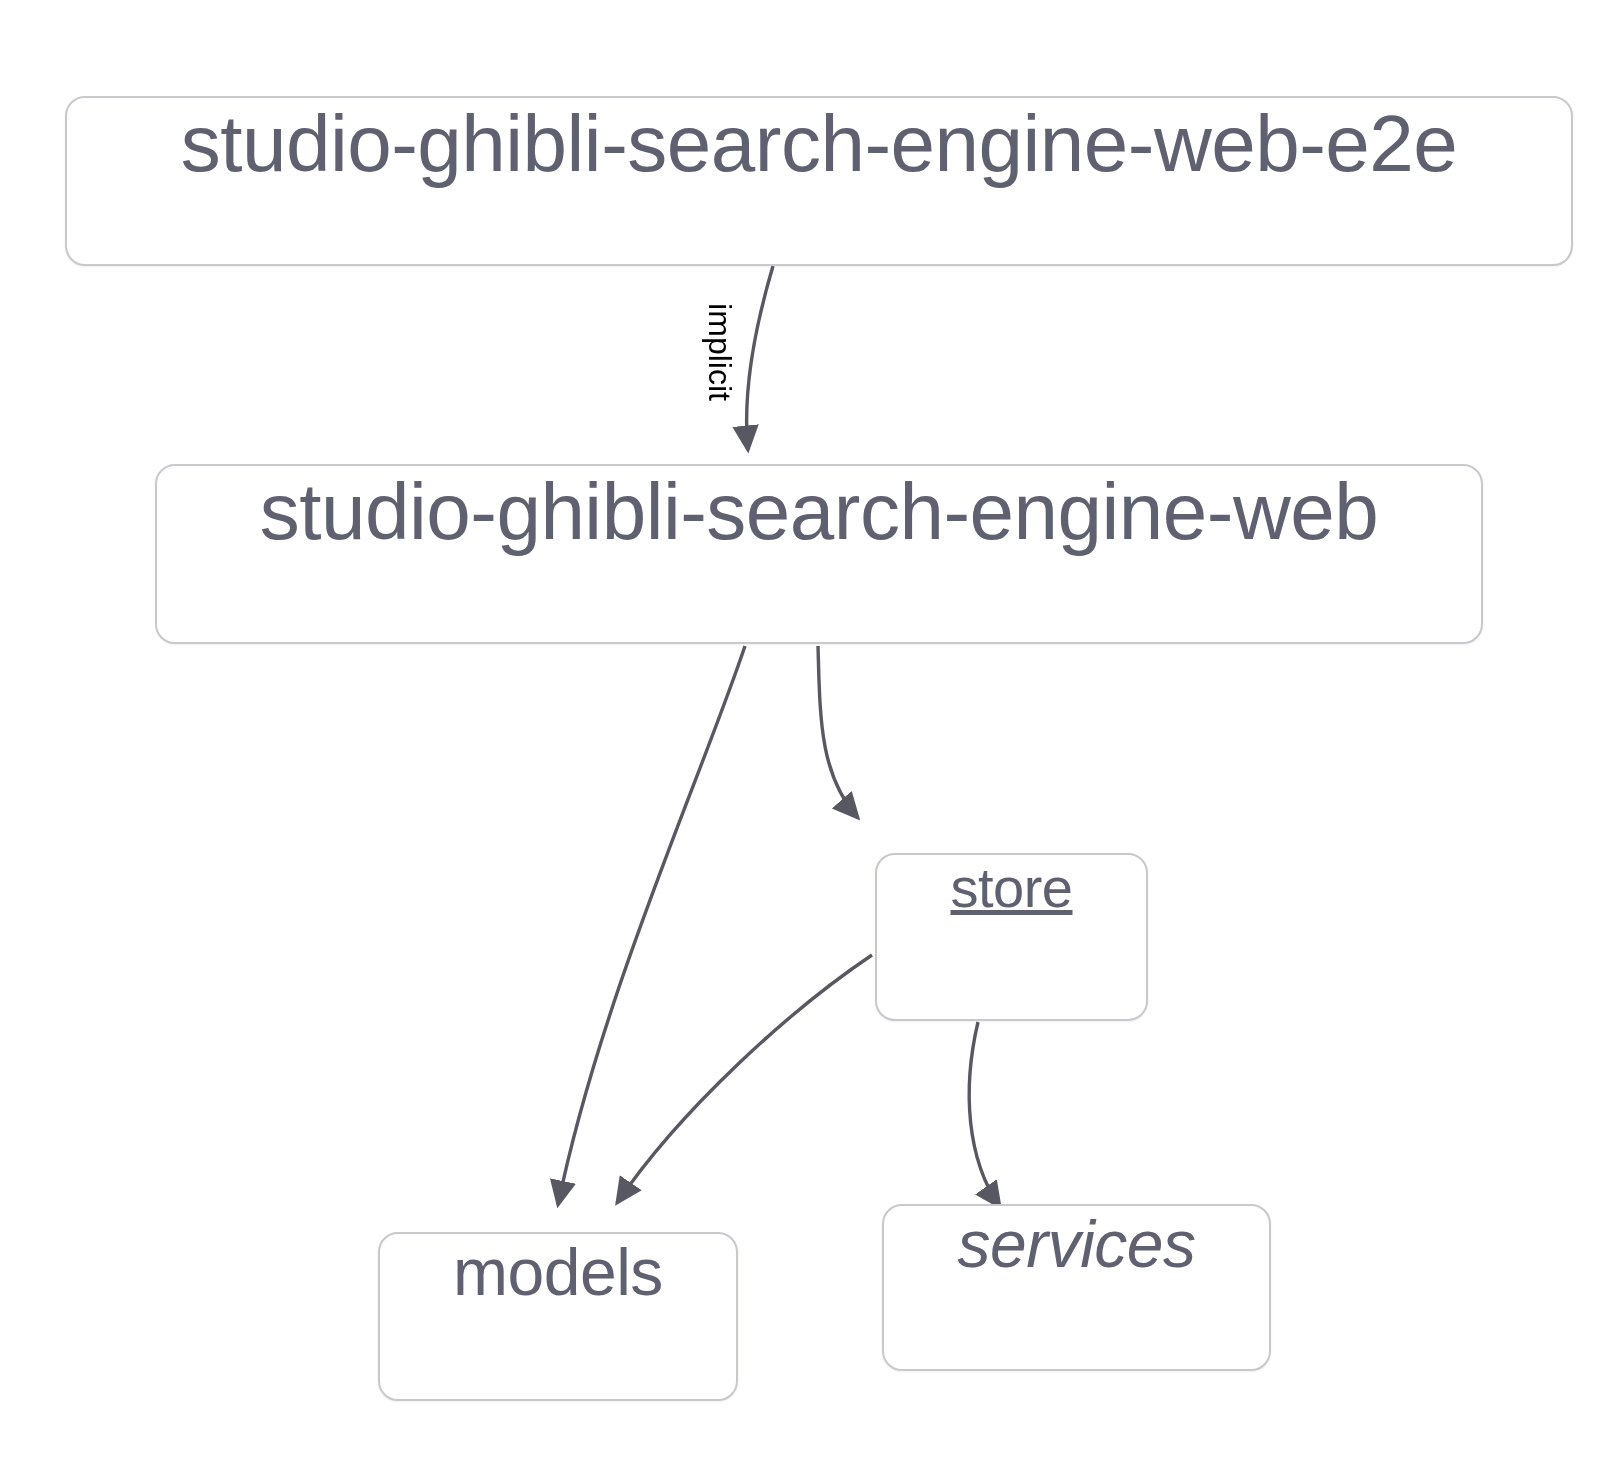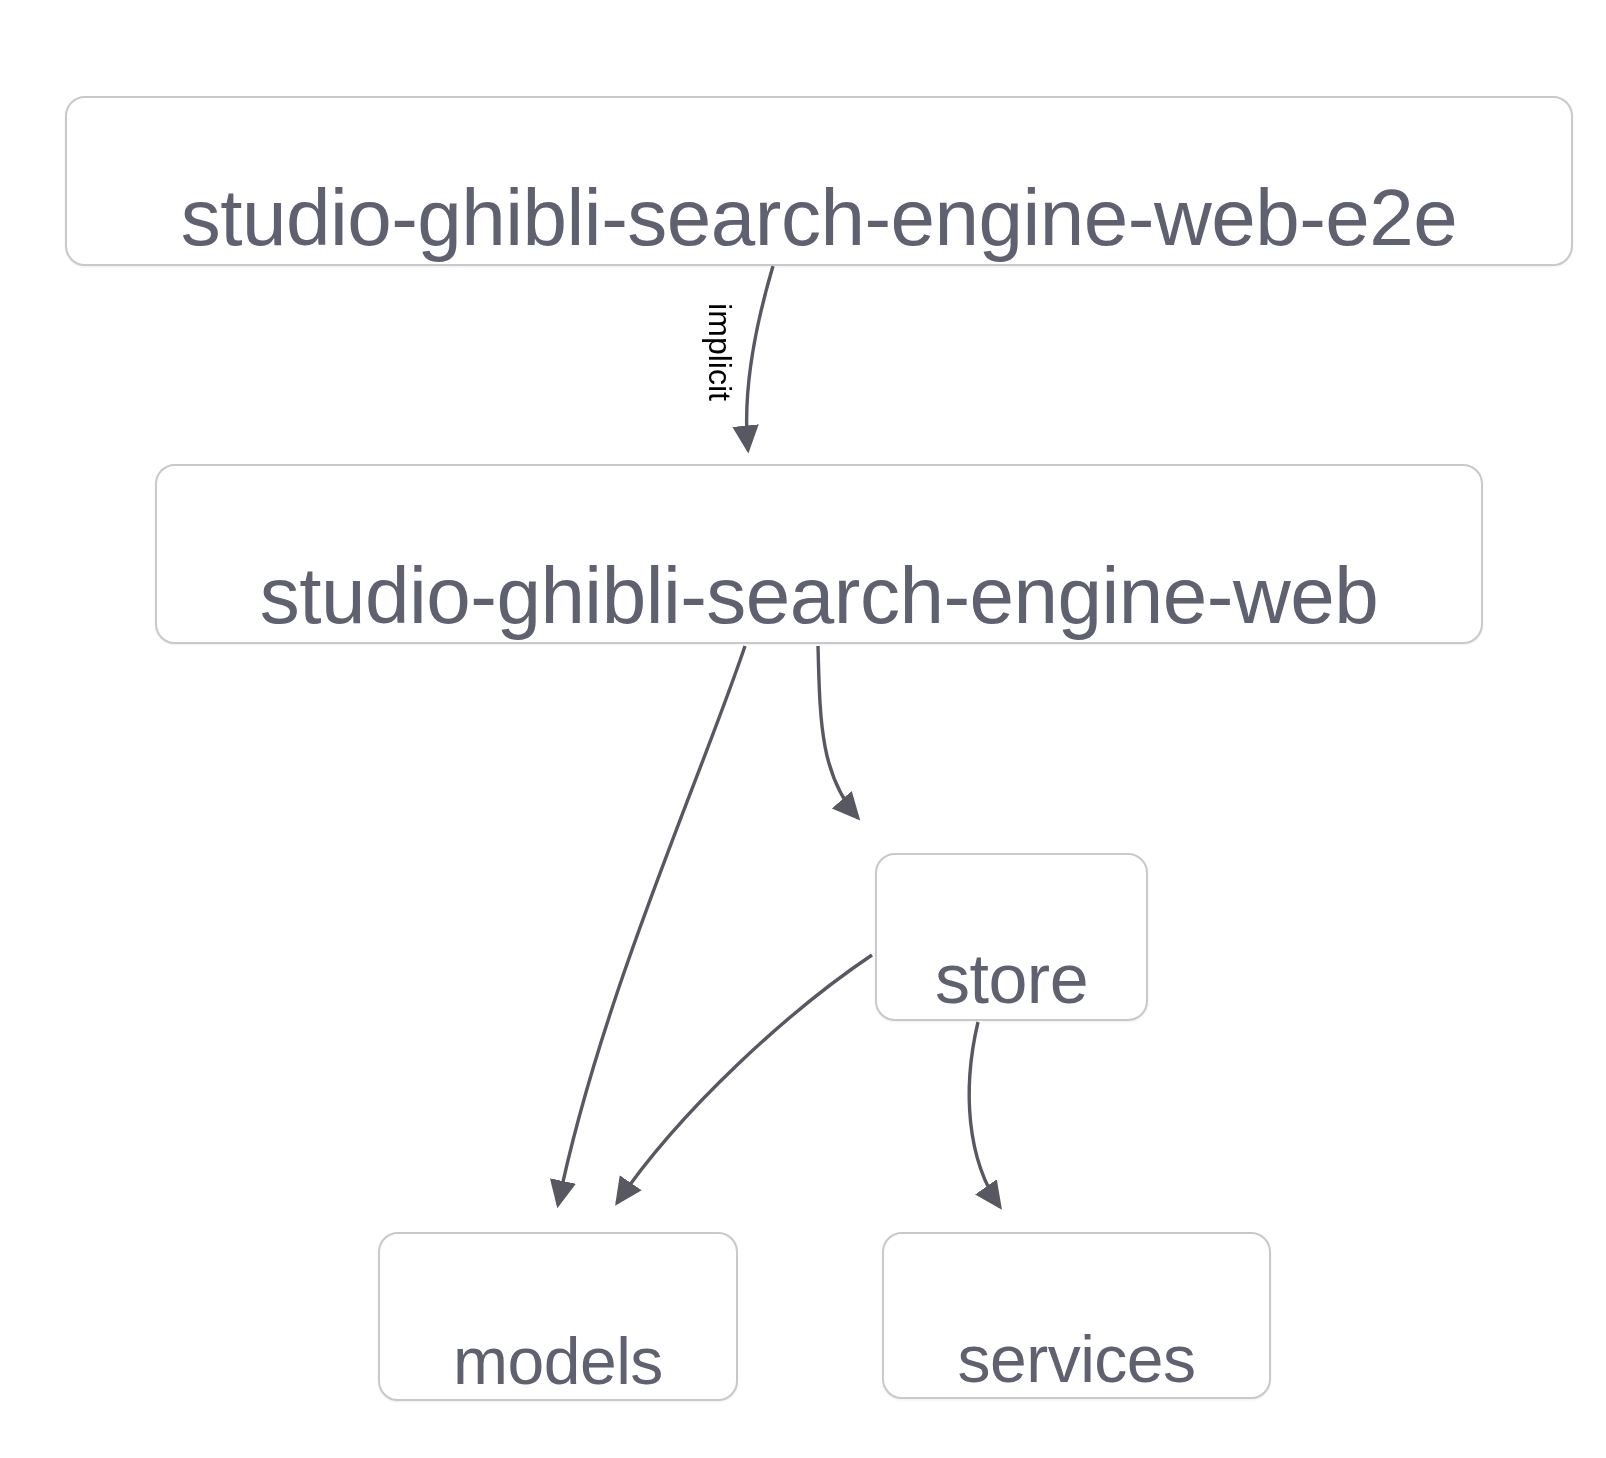--- a/index.html
+++ b/index.html
@@ -27,33 +27,33 @@
     height: 1458px;
     pointer-events: none;
   }
   .node {
     position: absolute;
     box-sizing: border-box;
     background: #ffffff;
     border: 2px solid #c9c8cd;
     border-radius: 20px;
     display: flex;
-    align-items: flex-end;
+    align-items: flex-start;
     justify-content: center;
     box-shadow: 0 1px 2px rgba(120,120,135,0.12);
   }
   .node-label {
     color: #5f6070;
     font-family: "Liberation Sans", sans-serif;
     font-weight: 400;
     white-space: nowrap;
     letter-spacing: -0.5px;
   }
   .node.big .node-label { font-size: 80px; }
-  .node.mid .node-label { font-size: 70px; }
+  .node.mid .node-label { font-size: 56px; text-decoration: underline; }
   .node.small .node-label { font-size: 66px; }
 
   .edge-label {
     position: absolute;
     color: #000000;
     font-family: "Liberation Sans", sans-serif;
     font-size: 32px;
     white-space: nowrap;
     transform-origin: center center;
     background: transparent;
@@ -91,19 +91,19 @@
   </div>
 
   <div class="node mid" style="left:875px; top:853px; width:273px; height:168px;">
     <span class="node-label">store</span>
   </div>
 
   <div class="node small" style="left:378px; top:1232px; width:360px; height:169px;">
     <span class="node-label">models</span>
   </div>
 
-  <div class="node small" style="left:882px; top:1232px; width:389px; height:167px;">
+  <div class="node small" style="left:882px; top:1204px; width:389px; height:167px;font-style:italic;">
     <span class="node-label">services</span>
   </div>
 
   <div class="edge-label" style="left:719px; top:352px; transform: translate(-50%, -50%) rotate(90deg);">implicit</div>
 
 </div>
 
 </body></html>

